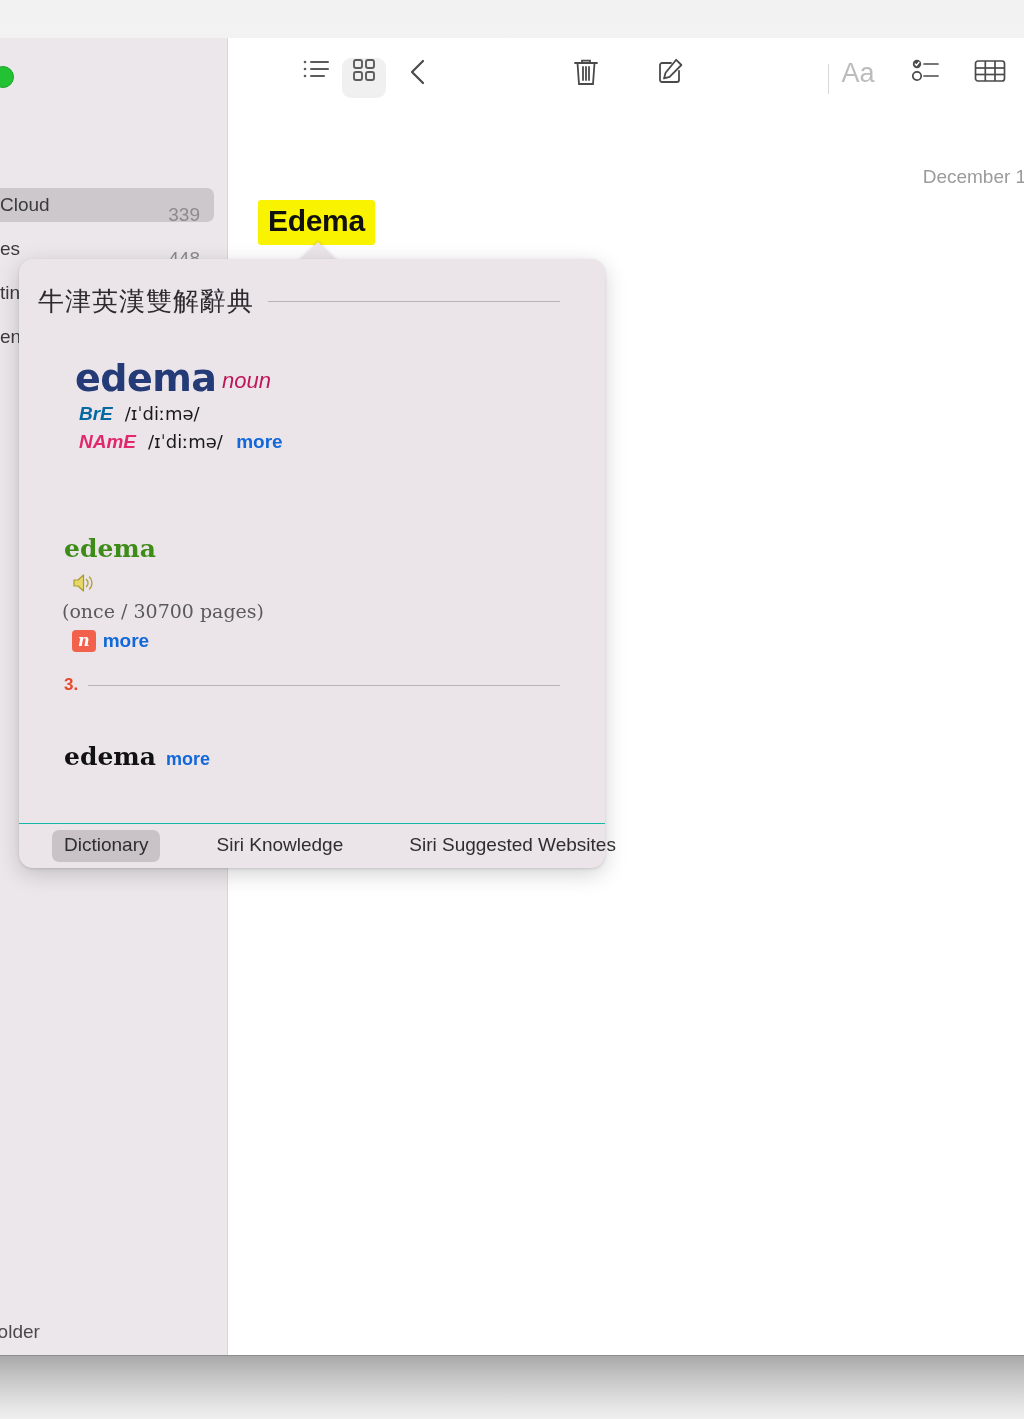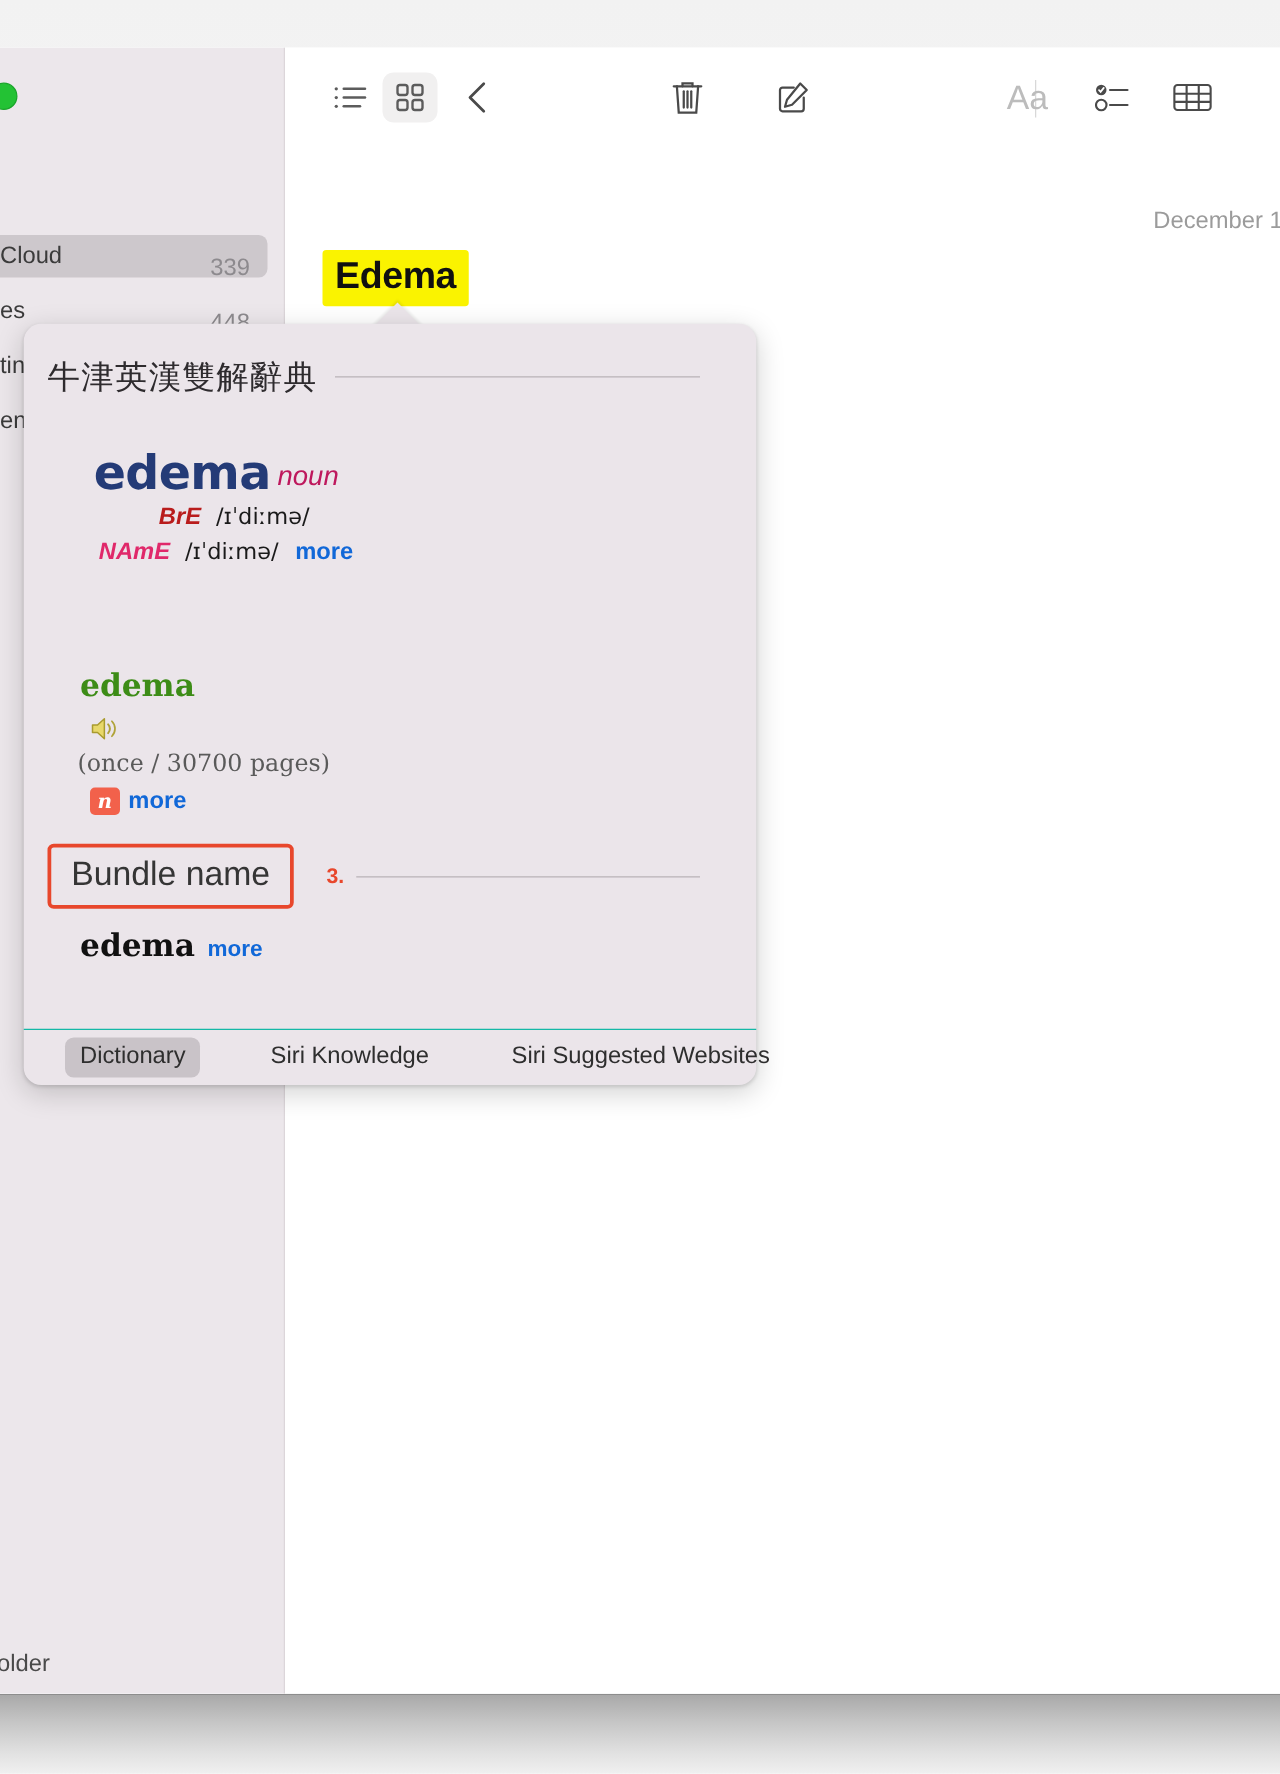--- a/index.html
+++ b/index.html
@@ -50,22 +50,22 @@
     font-size:19px; color:#4a4a4a; white-space:nowrap;
   }
 
   
   #toolbar {
     position:absolute; left:228px; top:0; width:796px; height:80px;
     background:#ffffff;
   }
   .tb {
     position:absolute; top:20px; height:40px;
-    display:flex; align-items:center; justify-content:center;
-    color:#5c5c5c; cursor:default;
+    display:flex; align-items:flex-start; justify-content:center;
+    color:#5c5c5c; cursor:default;margin-left:36px;
   }
   .tb.pill { width:44px; border-radius:9px; background:#f1f0f0; }
   .tb-sep {
     position:absolute; top:26px; left:600px; width:1px; height:30px;
     background:#d8d8d8;
   }
 
   
   #note-date {
     position:absolute; left:228px; top:128px; width:796px;
@@ -126,21 +126,21 @@
     font-family:"DejaVu Sans", sans-serif; letter-spacing:-0.5px;
   }
   #ox-pos {
     position:absolute; left:222px; top:330px;
     font-size:22px; font-style:italic; color:#be185d;
   }
   .ph-row { position:absolute; left:79px; font-size:19px; white-space:nowrap; }
   #ph-bre { top:365px; }
   #ph-name { top:393px; }
   .ph-row .tag { font-style:italic; font-weight:bold; }
-  .ph-row .tag.bre { color:#b91c1c;margin-left:48px; }
+  .ph-row .tag.bre { color:#0369a1; }
   .ph-row .tag.name { color:#e0286a; }
   .ph-row .ipa {
     color:#1a1a1a; margin-left:12px;
     font-family:"DejaVu Sans", sans-serif; font-size:18px;
   }
   .more-link { color:#1168d8; font-weight:bold; }
 
   
   #vc-word {
     position:absolute; left:64px; top:496px;
@@ -333,23 +333,20 @@
   </div>
 
   <div id="vc-count">(once / 30700 pages)</div>
 
   <div id="vc-more-row">
     <span id="vc-badge">n</span>
     <span id="vc-more">more</span>
   </div>
 
   <div class="sec-head" id="head-bundle">
-    <span id="bundle-box">
-      <span class="label">Bundle name</span>
-    </span>
     <span id="ann-3">3.</span>
     <span class="rule"></span>
   </div>
 
   <div id="bn-row">
     <span id="bn-word">edema</span>
     <span id="bn-more">more</span>
   </div>
 
   <div id="pop-footer">

